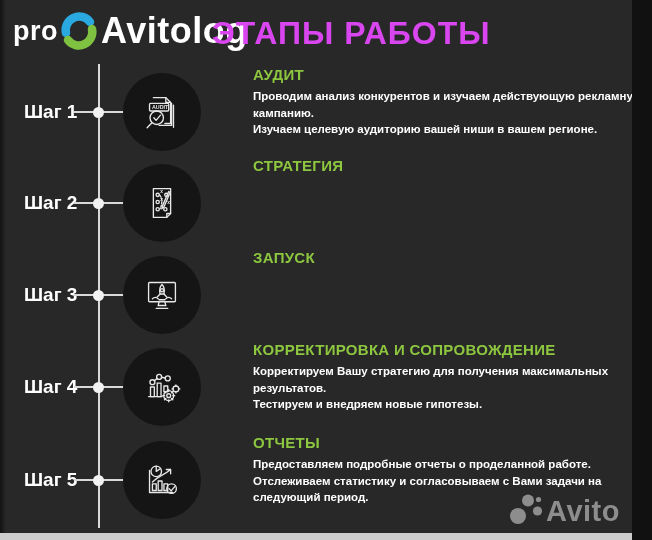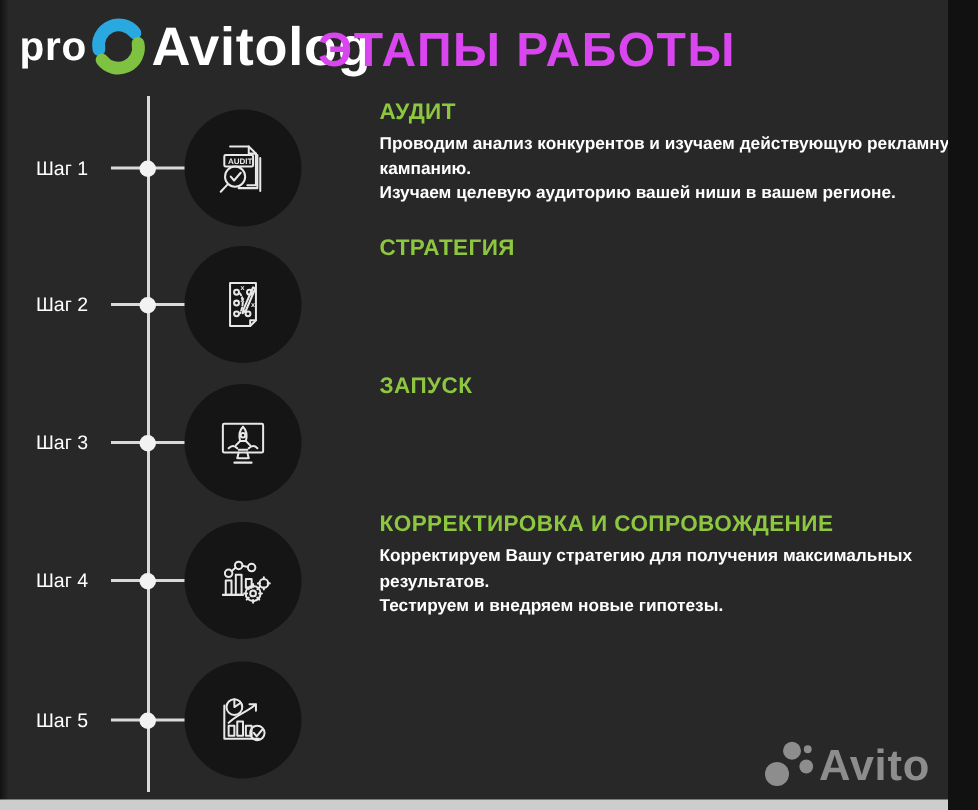--- a/index.html
+++ b/index.html
@@ -11,21 +11,21 @@
   .logo{position:absolute;left:13px;top:10px;display:flex;align-items:center;height:42px;}
   .logo .pro{color:#fff;font-size:27px;font-weight:700;letter-spacing:.5px;}
   .logo .swirl{width:40px;height:40px;margin:0 2px 0 1px;}
   .logo .brand{color:#fff;font-size:36px;font-weight:600;letter-spacing:.5px;}
   .page-title{position:absolute;left:212px;top:15px;font-size:32px;font-weight:800;
               letter-spacing:1px;color:#d946ef;}
   
   .vline{position:absolute;left:98px;top:64px;width:2px;height:464px;background:#d9d9d9;}
   .row{position:absolute;left:0;width:652px;height:92px;}
   .row .step-label{position:absolute;left:24px;top:50%;transform:translateY(-50%);
-                   color:#fff;font-size:13px;font-weight:400;white-space:nowrap;}
+                   color:#fff;font-size:19px;font-weight:700;white-space:nowrap;}
   .row .connector{position:absolute;left:74px;top:50%;margin-top:-1px;width:50px;height:2px;background:#d9d9d9;}
   .row .node-dot{position:absolute;left:93px;top:50%;margin-top:-5.5px;width:11px;height:11px;
                  border-radius:50%;background:#f2f2f2;}
   .row .icon-circle{position:absolute;left:123px;top:50%;margin-top:-39px;width:78px;height:78px;
                     border-radius:50%;background:#151515;display:flex;align-items:center;justify-content:center;}
   .row .content{position:absolute;left:205px;right:6px;top:0;height:100%;
                 display:flex;flex-direction:column;justify-content:flex-start;margin-left:48px;}
   .row .step-title{color:#8dc63f;font-size:15px;font-weight:800;letter-spacing:.3px;margin-bottom:5px;}
   .row .step-text{color:#fff;font-size:11.5px;font-weight:700;line-height:16.5px;white-space:pre-line;}
   
@@ -158,20 +158,25 @@
         <circle cx="18" cy="15" r="5.5"></circle>
         <path d="M18 15 V9.5 M18 15 l4.5 -3"></path>
         <rect x="14" y="28" width="4" height="7"></rect>
         <rect x="20" y="25" width="4" height="10"></rect>
         <rect x="26" y="28" width="4" height="7"></rect>
         <path d="M14 26 C 20 20 26 19 33 13 M33 13 h-4.5 M33 13 v4.5"></path>
         <circle cx="34" cy="33" r="5"></circle>
         <path d="M31.5 33 l2 2.4 l4 -4.8"></path>
       </svg>
     </div>
+    <div class="content">
+      <div class="step-title">ОТЧЕТЫ</div>
+      <div class="step-text">Предоставляем подробные отчеты о проделанной работе.
+Отслеживаем статистику и согласовываем с Вами задачи на следующий период.</div>
+    </div>
   </div>
 
   <div class="avito">
     <svg width="34" height="36" viewBox="0 0 34 36">
       <circle cx="9" cy="24" r="8" fill="#8d8d8d"></circle>
       <circle cx="19" cy="8.5" r="6" fill="#8d8d8d"></circle>
       <circle cx="28.5" cy="19" r="4.6" fill="#8d8d8d"></circle>
       <circle cx="29.5" cy="7.5" r="2.6" fill="#8d8d8d"></circle>
     </svg>
     <span class="word">Avito</span>

